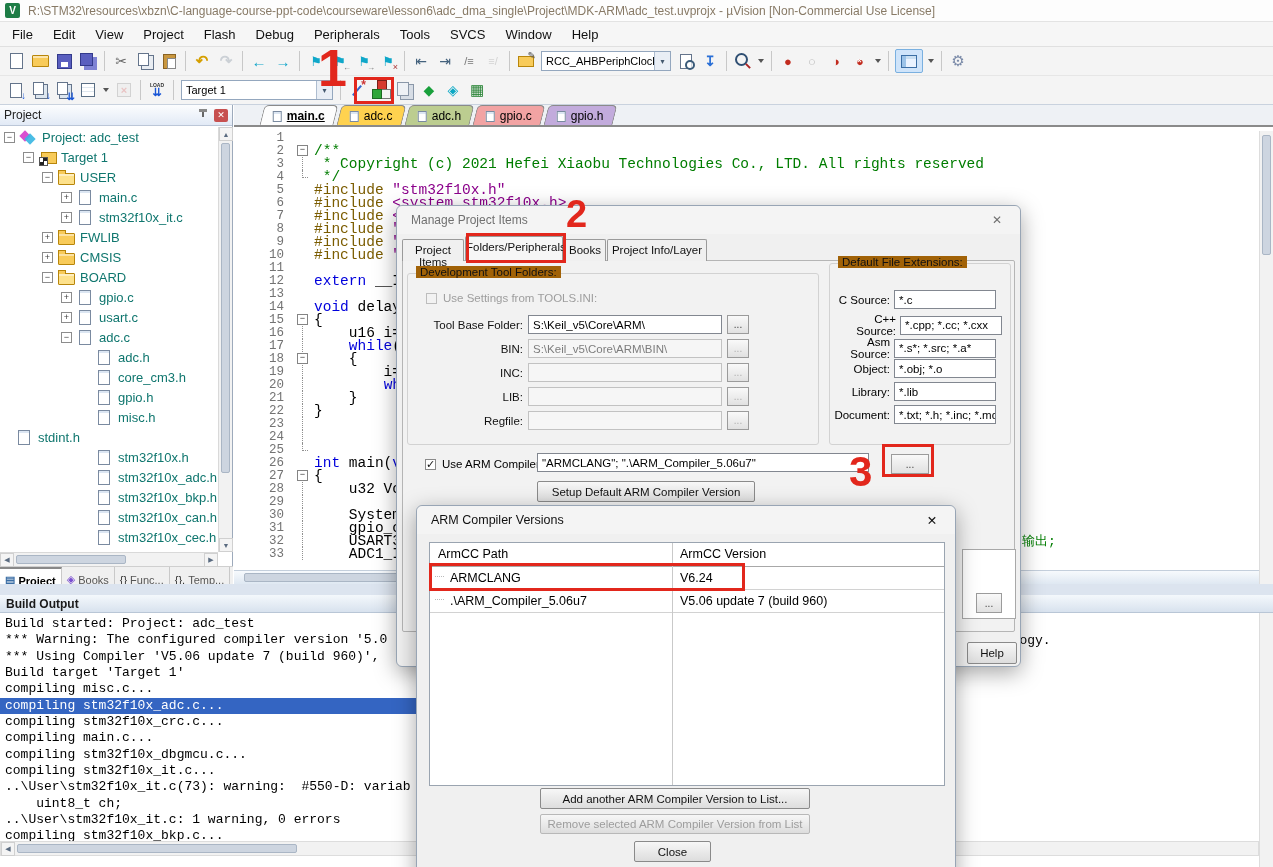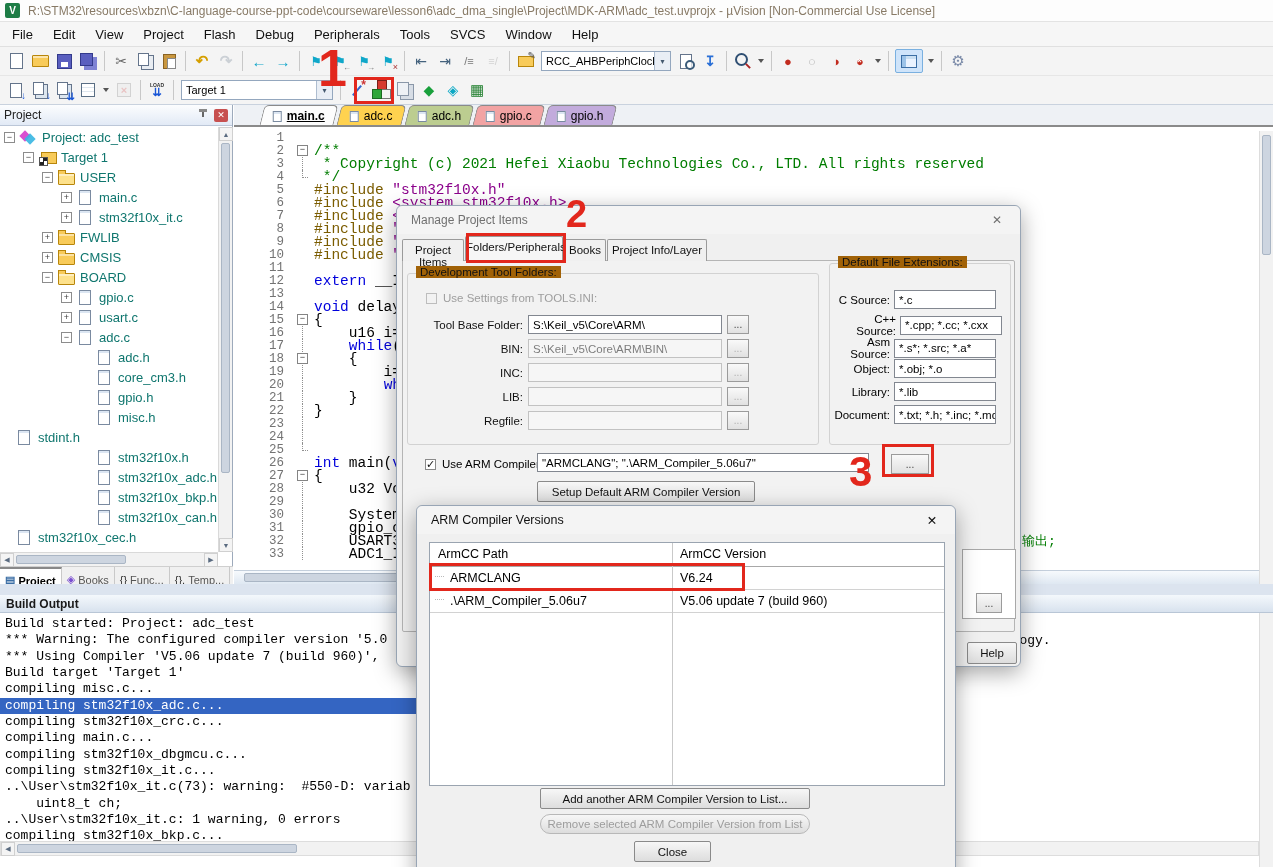--- a/index.html
+++ b/index.html
@@ -459,21 +459,21 @@
       <div class="trow" style="padding-left: 80px;">
         <span class="exp-sp"></span>
         <span class="tic i-file"></span>
         <span class="tlabel">stm32f10x_bkp.h</span>
       </div>
       <div class="trow" style="padding-left: 80px;">
         <span class="exp-sp"></span>
         <span class="tic i-file"></span>
         <span class="tlabel">stm32f10x_can.h</span>
       </div>
-      <div class="trow" style="">
+      <div class="trow" style="padding-left: 80px;">
         <span class="exp-sp"></span>
         <span class="tic i-file"></span>
         <span class="tlabel">stm32f10x_cec.h</span>
       </div>
     </div>
   <div id="pp-vscroll">
     <span class="sb-btn" style="top:0;left:0;">▲</span>
     <span class="sb-btn" style="bottom:0;left:0;">▼</span>
     <span class="sb-thumb" style="left:2px;top:16px;width:9px;height:330px;"></span>
   </div>
@@ -701,21 +701,21 @@
         </div>
         <div class="vrow">
           <span class="vdots">·····</span>
           <span class="vpath">.\ARM_Compiler_5.06u7</span>
           <span class="vver">V5.06 update 7 (build 960)</span>
         </div>
       </div>
     <div id="ctable-div"></div>
   </div>
   <div class="wbtn" style="left:123px; top:282px; width:270px; height:21px;">Add another ARM Compiler Version to List...</div>
-  <div class="wbtn dis" style="left:123px; top:308px; width:270px; height:20px;border-radius:10px;">Remove selected ARM Compiler Version from List</div>
+  <div class="wbtn dis" style="left:123px; top:308px; width:270px; height:20px;">Remove selected ARM Compiler Version from List</div>
   <div class="wbtn" style="left:217px; top:335px; width:77px; height:21px;">Close</div>
 </div>
 
 <div class="anno-num" style="left:318px; top:38px; font-size:52px;">1</div>
 <div class="anno-box" style="left:354px; top:77px; width:40px; height:27px;"></div>
 <div class="anno-num" style="left:566px; top:193px; font-size:38px;">2</div>
 <div class="anno-box" style="left:466px; top:233px; width:100px; height:30px;"></div>
 <div class="anno-num" style="left:849px; top:448px; font-size:42px;">3</div>
 <div class="anno-box" style="left:882px; top:444px; width:52px; height:33px;"></div>
 <div class="anno-box" style="left:429px; top:563px; width:316px; height:28px;"></div>

